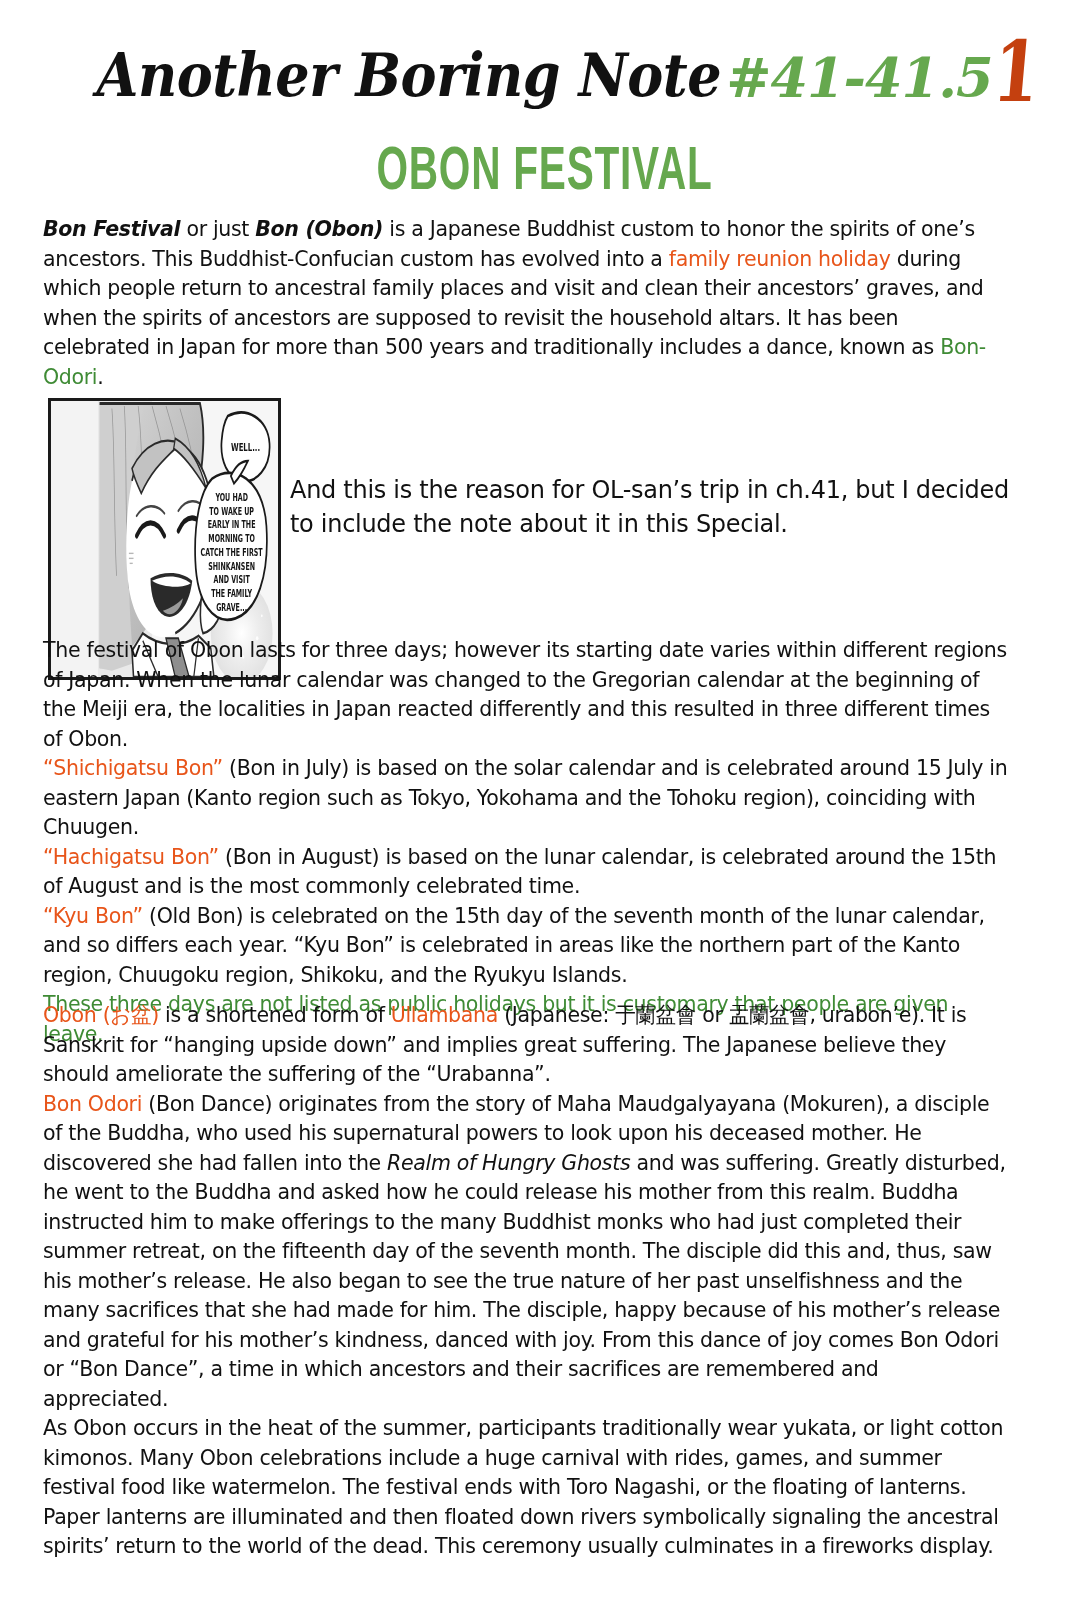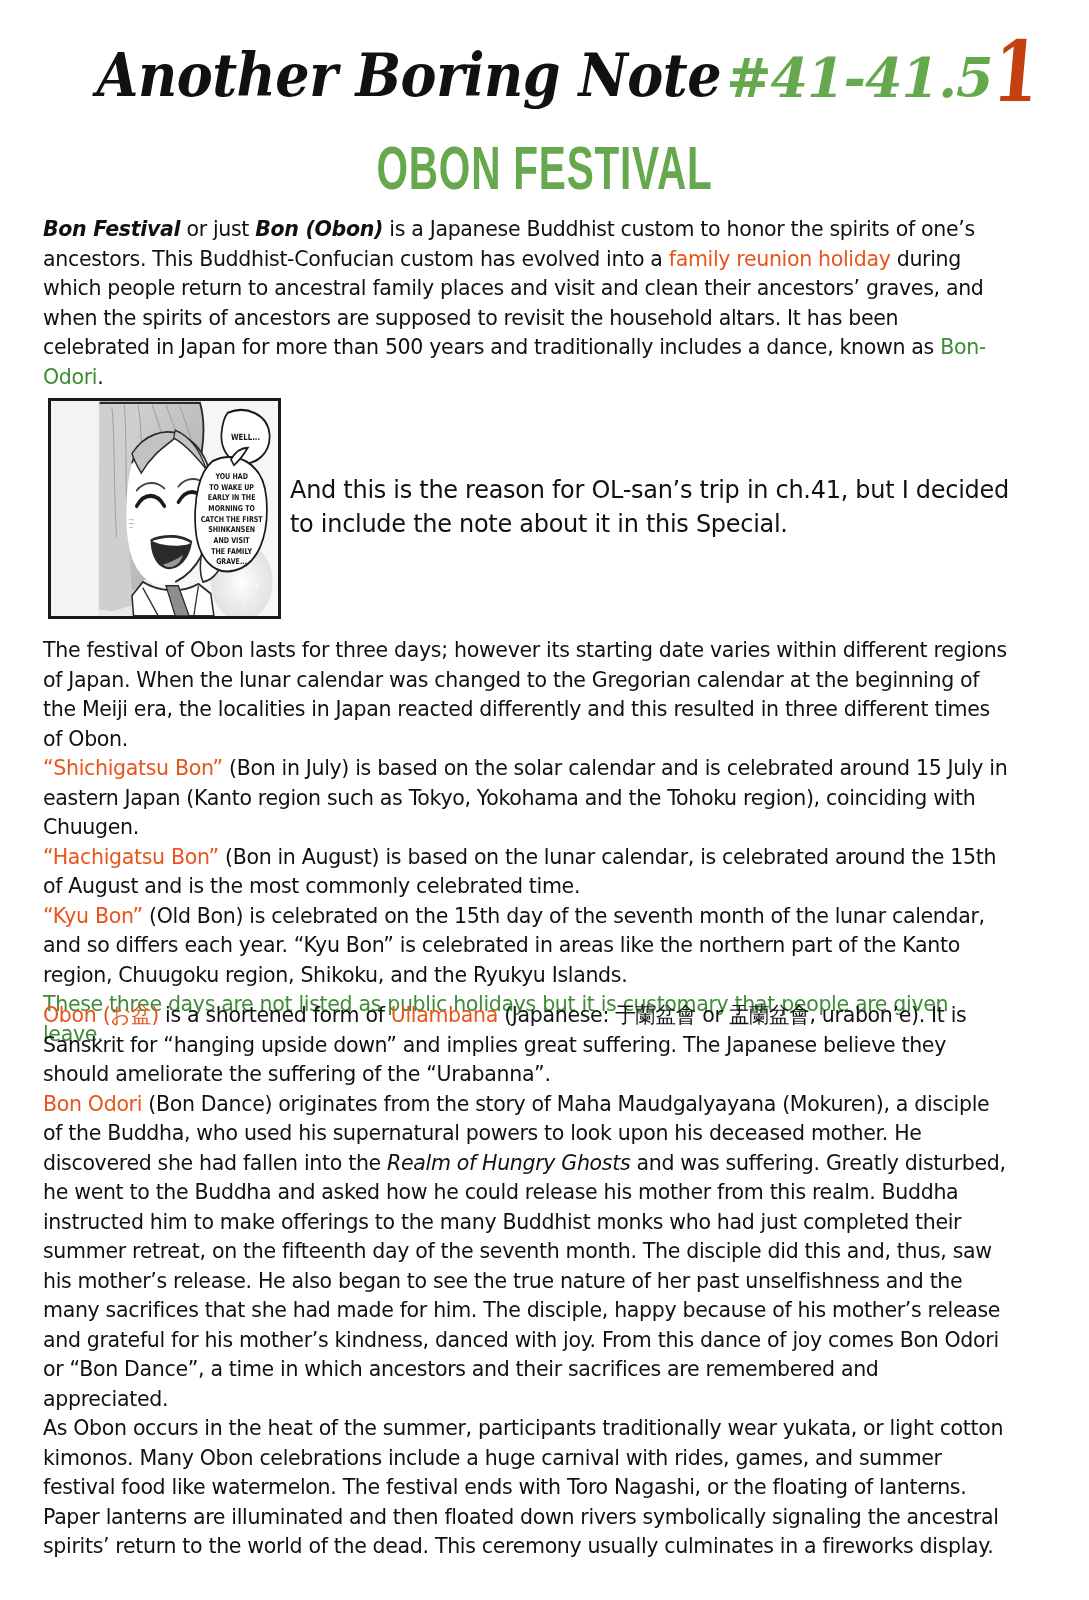--- a/index.html
+++ b/index.html
@@ -95,21 +95,21 @@
     left: 43px;
     width: 1010px;
   }
 
   
   #panel {
     position: absolute;
     top: 398px;
     left: 48px;
     width: 233px;
-    height: 221px;
+    height: 282px;
     border: 3px solid #1a1a1a;
     background: #f3f3f3;
     overflow: hidden;
     box-sizing: border-box;
     padding-left: 47px;
   }
   #panel svg { display: block; width: 100%; height: 100%; }
   .bub-txt {
     font-family: "DejaVu Sans", sans-serif;
     font-weight: bold;

